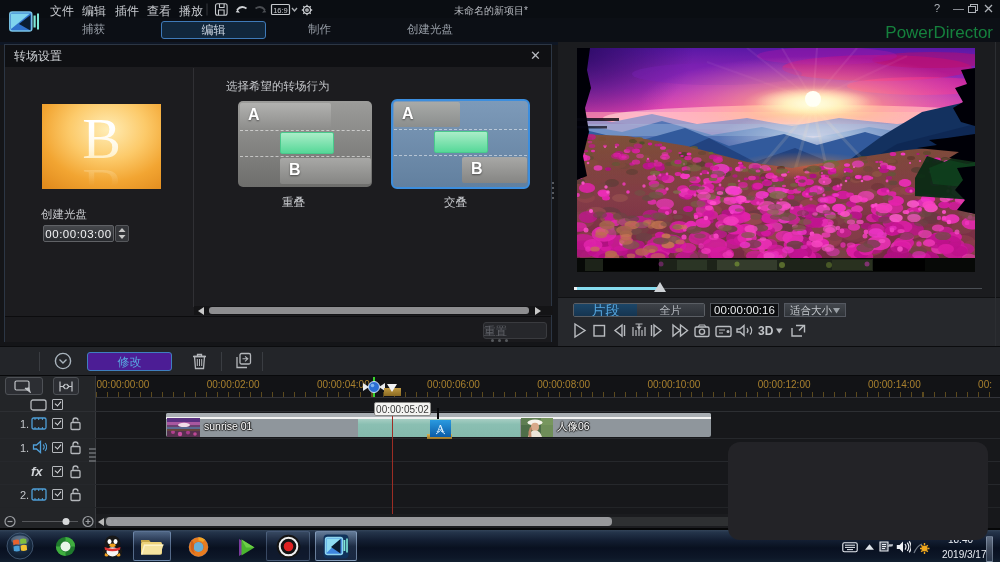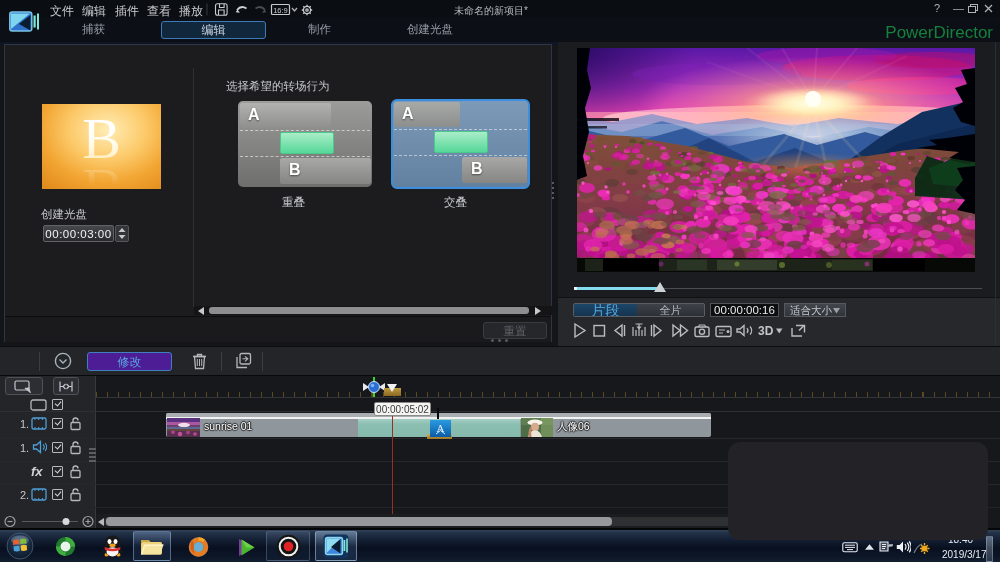--- a/index.html
+++ b/index.html
@@ -28,21 +28,21 @@
 #diag2{position:absolute;left:386px;top:54px;width:139px;height:90px;border-radius:6px;background:linear-gradient(#7d9ab9,#62809f);border:2px solid #3c8ede;overflow:hidden}
 .abar{position:absolute;border-radius:2px}
 .dashln{position:absolute;height:0;border-top:1px dashed rgba(255,255,255,0.55)}
 .greenrect{position:absolute;background:linear-gradient(#aaedc8,#56d898);border:1px solid #49c98c;border-radius:2px}
 .ablab{position:absolute;font-size:16px;font-weight:bold;color:#fff;text-shadow:0 1px 2px rgba(0,0,0,0.5)}
 .diaglab{position:absolute;font-size:11.5px;color:#c6c8cc}
 
 #dsb{position:absolute;left:189px;top:261px;width:359px;height:9px;background:#141416}
 #dsbthumb{position:absolute;left:204px;top:262px;width:320px;height:7px;background:#8e8e90;border-radius:3px}
 #dlgbottom{position:absolute;left:0px;top:271px;width:546px;height:26px;background:#1a1a1d;border-top:1px solid #0c0c0e}
-#resetbtn{position:absolute;left:478px;top:277px;width:64px;height:17px;background:#26272b;border:1px solid #3a3b3f;border-radius:3px;color:#606268;font-size:11.5px;text-align:center;line-height:16px}
+#resetbtn{position:absolute;left:478px;top:277px;width:64px;height:17px;background:#26272b;border:1px solid #3a3b3f;border-radius:3px;color:#606268;font-size:11.5px;text-align:left;line-height:16px}
 
 #preview{position:absolute;left:558px;top:42px;width:442px;height:304px;background:#1b1c1f}
 #ctrlstrip{position:absolute;left:0;top:255px;width:442px;height:49px;background:#26282c;border-top:1px solid #101113}
 #seg{position:absolute;left:15px;top:261px;width:132px;height:14px;border:1px solid #5a5e64;border-radius:2px;overflow:hidden}
 #seg .l{position:absolute;left:0;top:0;width:63px;height:100%;background:linear-gradient(#1c4668,#153450);color:#55a7e0;font-size:14px;text-align:center;line-height:13px}
 #seg .r{position:absolute;left:63px;top:0;width:67px;height:100%;background:linear-gradient(#3e4248,#2c3036);color:#b6bac0;font-size:11px;text-align:center;line-height:13px}
 #tcur{position:absolute;left:152px;top:261px;width:69px;height:14px;background:#0d0e10;border:1px solid #50545a;color:#e8eaec;font-size:11.5px;text-align:center;line-height:13px}
 #fitsize{position:absolute;left:226px;top:261px;width:62px;height:14px;background:linear-gradient(#42464c,#303439);border:1px solid #545860;color:#c6cacf;font-size:10.5px;line-height:13px;padding-left:5px}
 
 #toolrow{position:absolute;left:0;top:346px;width:1000px;height:30px;background:#232529;border-top:1px solid #0b0c0e;border-bottom:1px solid #08090b}
@@ -128,20 +128,21 @@
         <path d="M1 1 L8 8 M8 1 L1 8" stroke="#aeb2b8" stroke-width="1.3"></path>
       </svg>
 </div>
 <div class="abs" style="right:7px;top:22.5px;font-size:17px;color:#15803d">PowerDirector</div>
     <div class="abs" style="left:454px;top:3.5px;font-size:10px;color:#b7bac0">未命名的新项目*</div>
     <div class="tab" style="left:82px">捕获</div>
 <div id="tabsel">编辑</div>
 <div class="tab" style="left:308px">制作</div>
 <div class="tab" style="left:407px">创建光盘</div>
 <div id="dlg">
+<div id="dlgtitle">转场设置<span id="dlgx">✕</span></div>
 <div id="dlgdiv"></div>
 <div id="goldthumb">
   <div class="bletter" style="top:6px;font-size:58px;line-height:58px;background:linear-gradient(#ffffff 30%,#fffbee 55%,rgba(255,244,210,0.85) 85%);-webkit-background-clip:text;background-clip:text;color:transparent">B</div>
   <div class="bletter" style="top:56px;font-size:58px;line-height:58px;transform:scaleY(-1);background:linear-gradient(rgba(255,252,235,0) 55%,rgba(255,252,230,0.35) 100%);-webkit-background-clip:text;background-clip:text;color:transparent">B</div>
 </div>
 <div id="durlab">创建光盘</div>
 <div id="timebox">00:00:03:00</div>
 <div id="spin">
 <svg width="12" height="15" viewBox="0 0 12 15">
           <path d="M6 2 L9.5 6 L2.5 6 Z" fill="#c8c8c8"></path>
@@ -1233,20 +1234,31 @@
       </svg>
 <div class="vsep" style="left:262px"></div>
 </div>
 <div class="abs" style="left:491px;top:339px;width:20px;height:3px;z-index:5">
 <div style="position:absolute;left:0;width:3px;height:3px;background:#55585c;border-radius:50%"></div>
 <div style="position:absolute;left:7px;width:3px;height:3px;background:#55585c;border-radius:50%"></div>
 <div style="position:absolute;left:14px;width:3px;height:3px;background:#55585c;border-radius:50%"></div>
 </div>
 
 <div id="tl">
+<div id="ruler">
+        <div class="rlab" style="left:0.5px">00:00:00:00</div>
+        <div class="rlab" style="left:110.7px">00:00:02:00</div>
+        <div class="rlab" style="left:220.9px">00:00:04:00</div>
+        <div class="rlab" style="left:331.1px">00:00:06:00</div>
+        <div class="rlab" style="left:441.3px">00:00:08:00</div>
+        <div class="rlab" style="left:551.5px">00:00:10:00</div>
+        <div class="rlab" style="left:661.7px">00:00:12:00</div>
+        <div class="rlab" style="left:771.9px">00:00:14:00</div>
+        <div class="rlab" style="left:882.1px">00:</div>
+      </div>
 <div id="ticks"></div>
 <div class="abs" style="left:96px;top:20.5px;width:904px;height:1px;background:#33343a"></div>
 <div id="tlhead"></div>
 <div id="tlvdiv"></div>
 <div class="lane" style="top:35px;background:#2d2f33"></div>
 <div class="lane" style="top:61.5px;background:#26282c"></div>
 <div class="lane" style="top:84.5px;background:#26282c"></div>
 <div class="lane" style="top:107.5px;background:#26282c"></div>
 <div class="lane" style="top:130.5px;background:#222427"></div>
 

